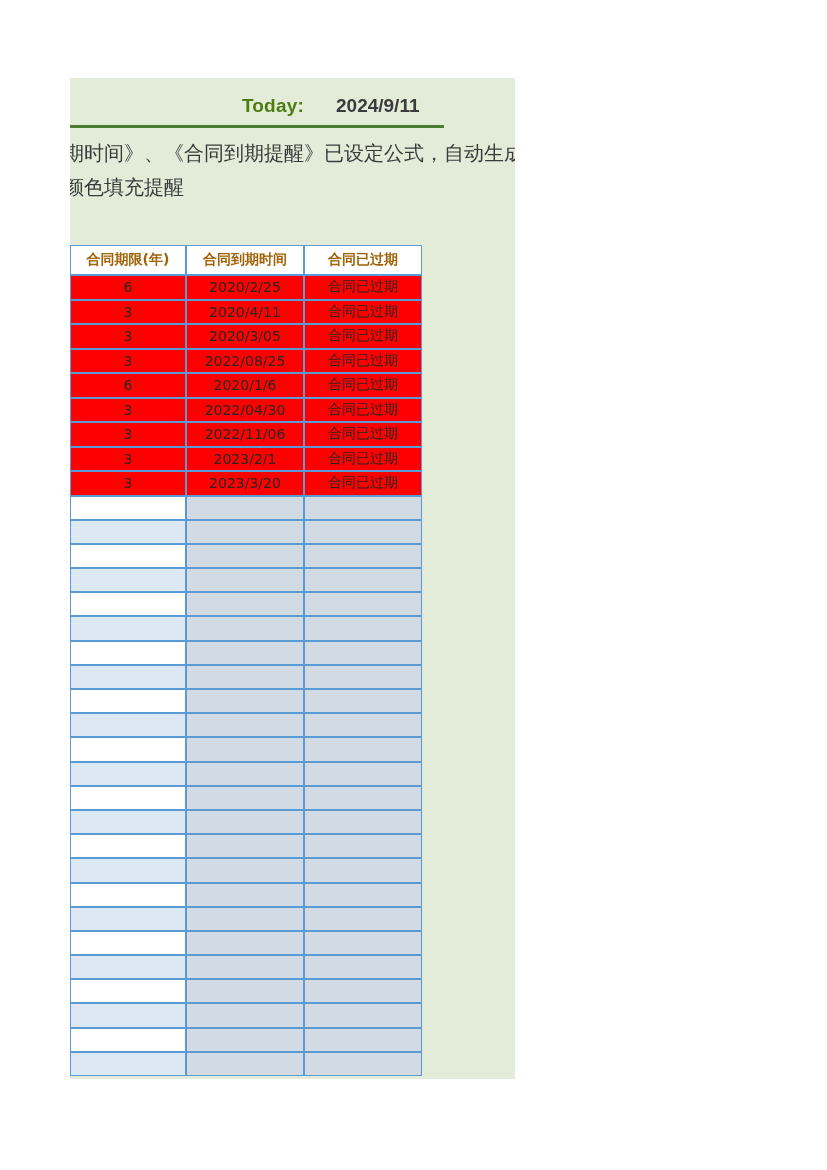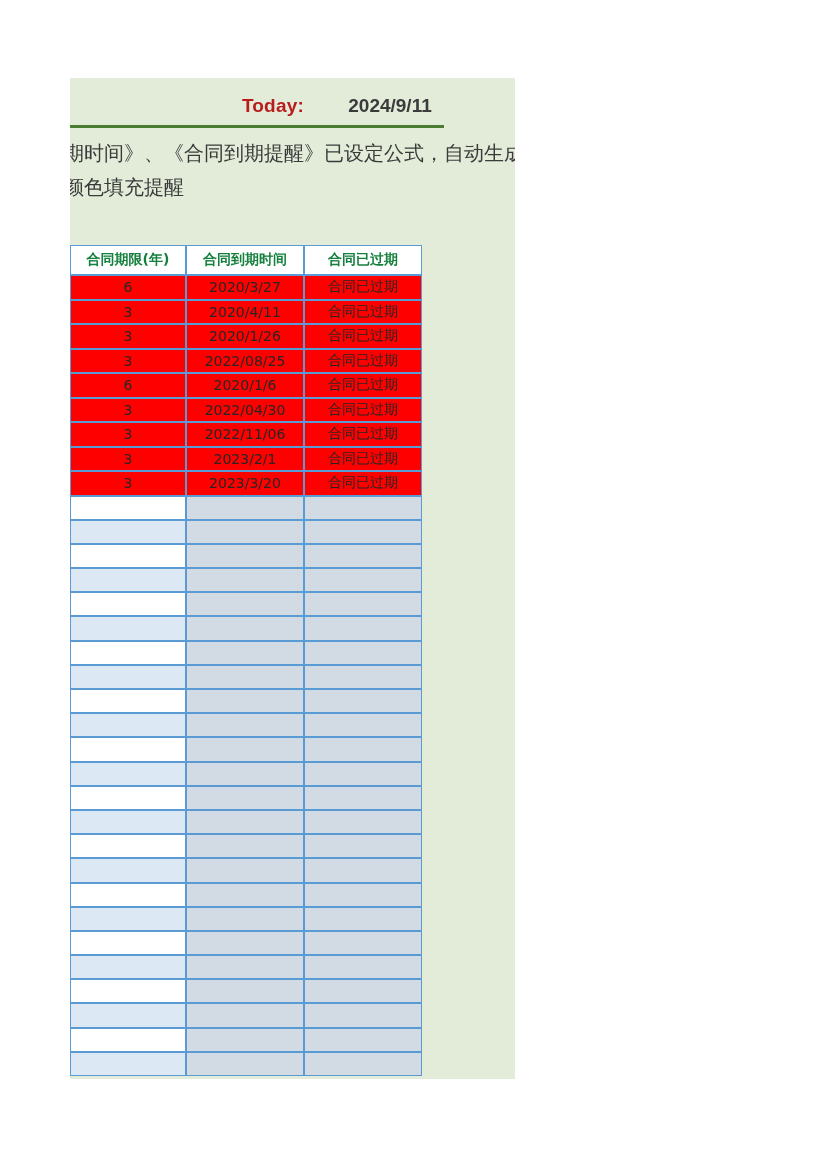--- a/index.html
+++ b/index.html
@@ -33,30 +33,30 @@
     top: 8px;
     width: 374px;
     height: 40px;
     display: flex;
     align-items: center;
     justify-content: flex-end;
   }
   #today-label {
     font-size: 19px;
     font-weight: bold;
-    color: #b91c1c;
+    color: #4d7c0f;
     letter-spacing: 0.2px;
   }
   #today-value {
     font-size: 19px;
     font-weight: bold;
     color: #3b3b3b;
     margin-left: 32px;
     width: 108px;
-    text-align: center;
+    text-align: left;
   }
   #title-underline {
     position: absolute;
     left: 0px;
     top: 47px;
     width: 374px;
     height: 3px;
     background: #4a7d32;
   }
 
@@ -90,21 +90,21 @@
   #contract-table td {
     border: 1px solid #5b9bd5;
     text-align: center;
     padding: 0;
     font-size: 14px;
     font-family: "DejaVu Sans", "Liberation Sans", sans-serif;
   }
   #contract-table thead th {
     height: 28px;
     background: #ffffff;
-    color: #15803d;
+    color: #a16207;
     font-weight: bold;
     font-size: 14px;
   }
   #contract-table tbody tr.expired-row td {
     height: 22.5px;
     background: #ff0000;
     color: #262626;
     font-size: 14px;
   }
   #contract-table tbody tr.empty-row td.col-term {
@@ -145,31 +145,31 @@
   <thead>
     <tr>
       <th>合同期限(年)</th>
       <th>合同到期时间</th>
       <th>合同已过期</th>
     </tr>
   </thead>
   <tbody id="table-body">
       <tr class="expired-row">
         <td class="col-term">6</td>
-        <td class="col-date">2020/3/27</td>
+        <td class="col-date">2020/2/25</td>
         <td class="col-alert">合同已过期</td>
       </tr>
       <tr class="expired-row">
         <td class="col-term">3</td>
         <td class="col-date">2020/4/11</td>
         <td class="col-alert">合同已过期</td>
       </tr>
       <tr class="expired-row">
         <td class="col-term">3</td>
-        <td class="col-date">2020/1/26</td>
+        <td class="col-date">2020/3/05</td>
         <td class="col-alert">合同已过期</td>
       </tr>
       <tr class="expired-row">
         <td class="col-term">3</td>
         <td class="col-date">2022/08/25</td>
         <td class="col-alert">合同已过期</td>
       </tr>
       <tr class="expired-row">
         <td class="col-term">6</td>
         <td class="col-date">2020/1/6</td>

